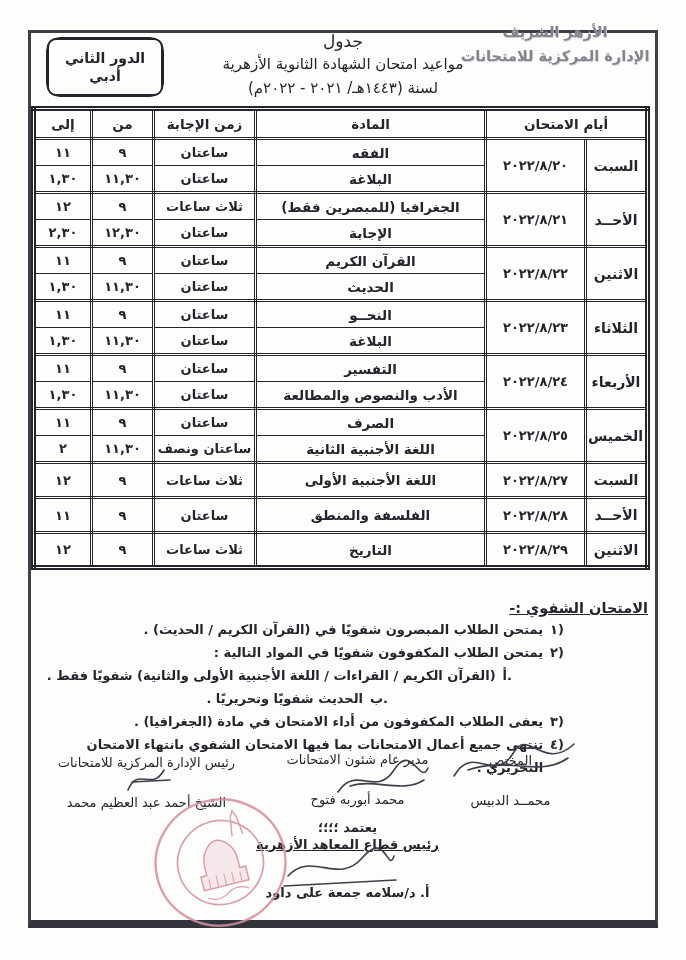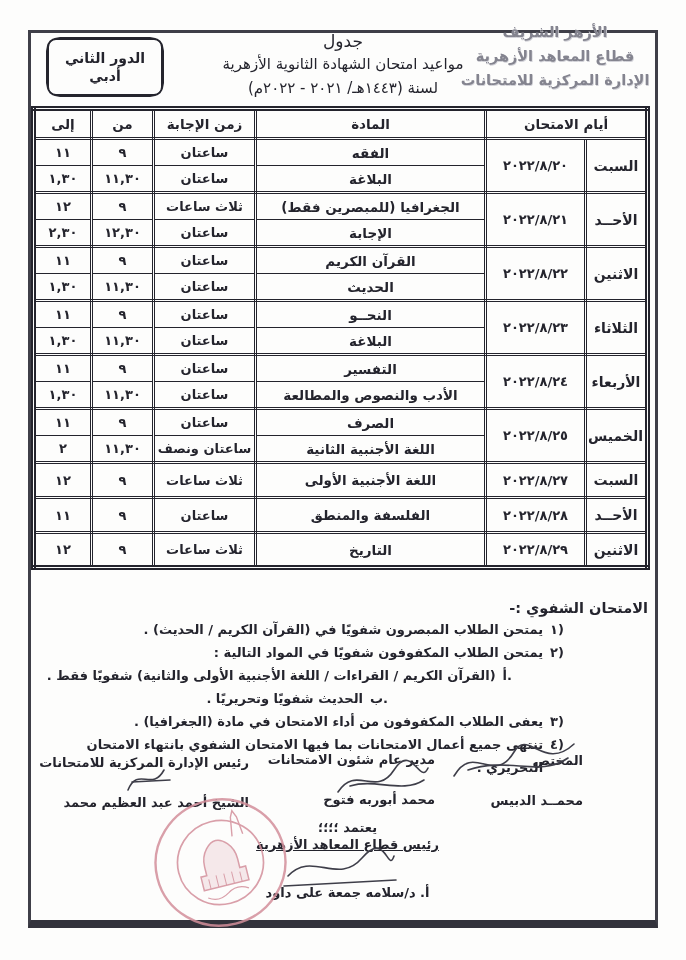--- a/index.html
+++ b/index.html
@@ -56,28 +56,28 @@
   td.date-cell{font-size:13px;}
   td.subject-cell{font-size:13.5px;}
   td.duration-cell{font-size:13px;}
   td.from-cell, td.to-cell{font-size:13px;}
   .h-sub{height:27px;}
   .h-single{height:35px;}
   .thin-b{border-bottom:1px solid var(--ink) !important;}
   .thin-t{border-top:1px solid var(--ink) !important;}
   
   .notes{position:absolute;left:36px;top:598px;width:614px;font-weight:bold;}
-  .notes-title{font-size:14.5px;line-height:20px;padding-right:2px;}
+  .notes-title{font-size:14.5px;line-height:20px;padding-right:2px;text-decoration:underline;}
   .note-line{display:flex;gap:7px;line-height:23px;font-size:13px;align-items:baseline;}
   .indent-0{padding-right:86px;}
   .indent-1{padding-right:138px;}
   .indent-2{padding-right:262px;}
   .note-num{direction:ltr;unicode-bidi:bidi-override;}
   
-  .sig{position:absolute;font-weight:bold;font-size:13px;white-space:nowrap;}
+  .sig{position:absolute;text-align:center;font-weight:normal;font-size:13px;white-space:nowrap;}
   .sig .sig-title{display:block;}
   .sig .sig-name{display:block;margin-top:25px;}
   .sig-right{left:438px;top:753px;width:145px;}
   .sig-center{left:280px;top:752px;width:155px;}
   .sig-left{left:44px;top:755px;width:205px;}
   .approval{position:absolute;left:250px;top:820px;width:195px;text-align:center;
     font-weight:bold;font-size:13px;white-space:nowrap;}
   .approval .a2{text-decoration:underline;margin-top:2px;}
   .approval .a-name{margin-top:33px;}
   .squiggle{position:absolute;pointer-events:none;}
@@ -94,21 +94,20 @@
 
   <div class="round-box">
     <div class="inner">
       <span>الدور الثاني</span>
       <span>أدبي</span>
     </div>
   </div>
 
   <div class="letterhead">
     <div>الأزهر الشريف</div>
-    <div>قطاع المعاهد الأزهرية</div>
     <div>الإدارة المركزية للامتحانات</div>
   </div>
 
   <div class="title-block">
     <div class="t1">جدول</div>
     <div class="t2">مواعيد امتحان الشهادة الثانوية الأزهرية</div>
     <div class="t3">لسنة (١٤٤٣هـ/ ٢٠٢١ - ٢٠٢٢م)</div>
   </div>
 
   <div class="table-wrap">

